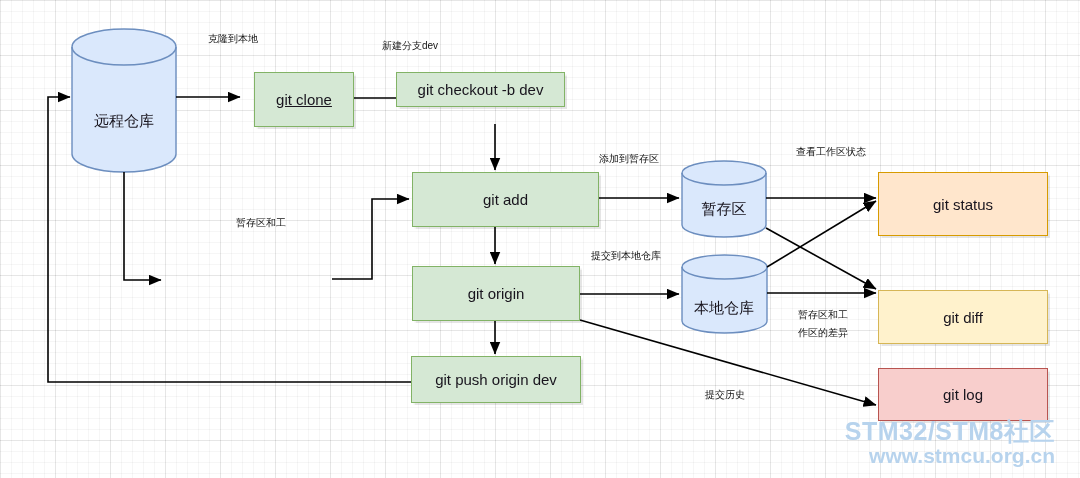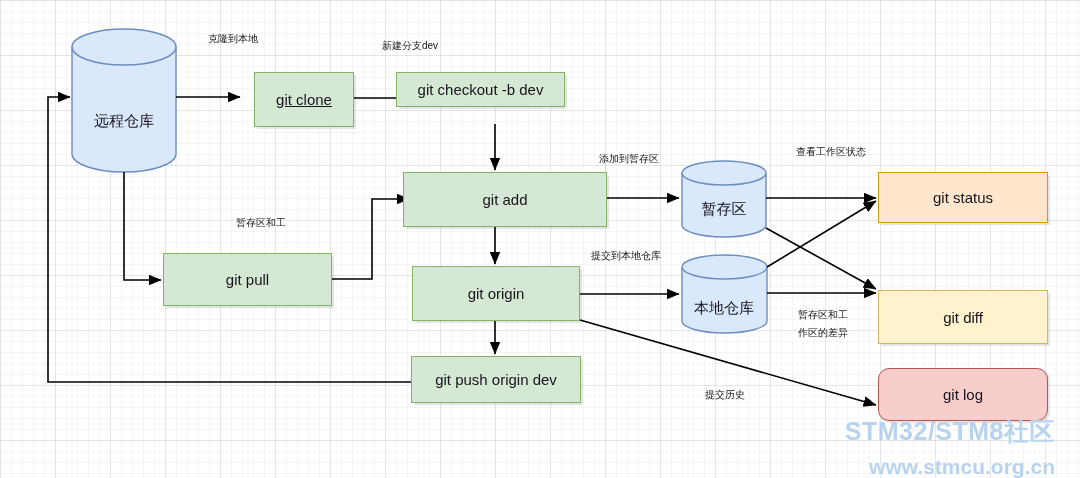--- a/index.html
+++ b/index.html
@@ -20,36 +20,36 @@
   .node{
     position:absolute;box-sizing:border-box;
     display:flex;align-items:center;justify-content:center;
     border:1.5px solid #82b366;background:#d5e8d4;
     font-size:15px;color:#18141d;
     box-shadow:1.5px 1.5px 1px rgba(0,0,0,0.10);
   }
   .green{background:#d5e8d4;border-color:#82b366;}
   .orange{background:#ffe6cc;border-color:#d79b00;}
   .yellow{background:#fff2cc;border-color:#d6b656;}
-  .red{background:#f8cecc;border-color:#b85450;border-radius:11px;}
+  .red{background:#f8cecc;border-color:#b85450;}
   .flabel{
     position:absolute;transform:translate(-50%,-50%);
     font-size:10px;color:#141414;white-space:nowrap;text-align:center;
     line-height:18px;
   }
   .cyl-label{
     position:absolute;transform:translate(-50%,-50%);
     font-size:15px;color:#18141d;white-space:nowrap;
   }
   #watermark{
     position:absolute;right:25px;top:419px;text-align:right;
     color:#b7d3ed;font-weight:bold;line-height:1.0;
   }
   #watermark .wm1{font-size:25px;letter-spacing:0.5px;}
-  #watermark .wm2{font-size:21px;margin-top:12px;}
+  #watermark .wm2{font-size:21px;margin-top:1px;}
 </style>
 </head>
 <body>
 
 <div id="canvas">
 
   <svg id="edges" width="1080" height="478" viewBox="0 0 1080 478">
     <defs>
       <marker id="arrow" viewBox="0 0 12 10" refX="11.5" refY="5" markerWidth="13" markerHeight="11" markerUnits="userSpaceOnUse" orient="auto">
         <path d="M0,0 L12,5 L0,10 z" fill="#000"></path>
@@ -89,26 +89,25 @@
       <line x1="580" y1="320" x2="876" y2="405" marker-end="url(#arrow)"></line>
     </g>
   </svg>
 
   <div class="cyl-label" style="left:124px;top:121px;">远程仓库</div>
   <div class="cyl-label" style="left:724px;top:209px;">暂存区</div>
   <div class="cyl-label" style="left:724px;top:308px;">本地仓库</div>
 
   <div class="node green" style="left:254px;top:72px;width:100px;height:55px;text-decoration:underline;">git clone</div>
   <div class="node green" style="left:396px;top:72px;width:169px;height:35px;">git checkout -b dev</div>
-  <div class="node green" style="left:403px;top:172px;width:204px;height:55px;">git add</div>
+  <div class="node green" style="left:412px;top:172px;width:187px;height:55px;">git add</div>
   <div class="node green" style="left:412px;top:266px;width:168px;height:55px;">git origin</div>
   <div class="node green" style="left:411px;top:356px;width:170px;height:47px;">git push origin dev</div>
-  <div class="node green" style="left:163px;top:253px;width:169px;height:53px;">git pull</div>
 
-  <div class="node orange" style="left:878px;top:172px;width:170px;height:51px;">git status</div>
+  <div class="node orange" style="left:878px;top:172px;width:170px;height:64px;">git status</div>
   <div class="node yellow" style="left:878px;top:268px;width:170px;height:54px;margin-top:22px;">git diff</div>
   <div class="node red" style="left:878px;top:368px;width:170px;height:53px;">git log</div>
 
   <div class="flabel" style="left:233px;top:39px;">克隆到本地</div>
   <div class="flabel" style="left:410px;top:46px;">新建分支dev</div>
   <div class="flabel" style="left:629px;top:159px;">添加到暂存区</div>
   <div class="flabel" style="left:831px;top:152px;text-align:right;">查看工作区状态</div>
   <div class="flabel" style="left:261px;top:223px;">暂存区和工</div>
   <div class="flabel" style="left:626px;top:256px;">提交到本地仓库</div>
   <div class="flabel" style="left:823px;top:324px;">

